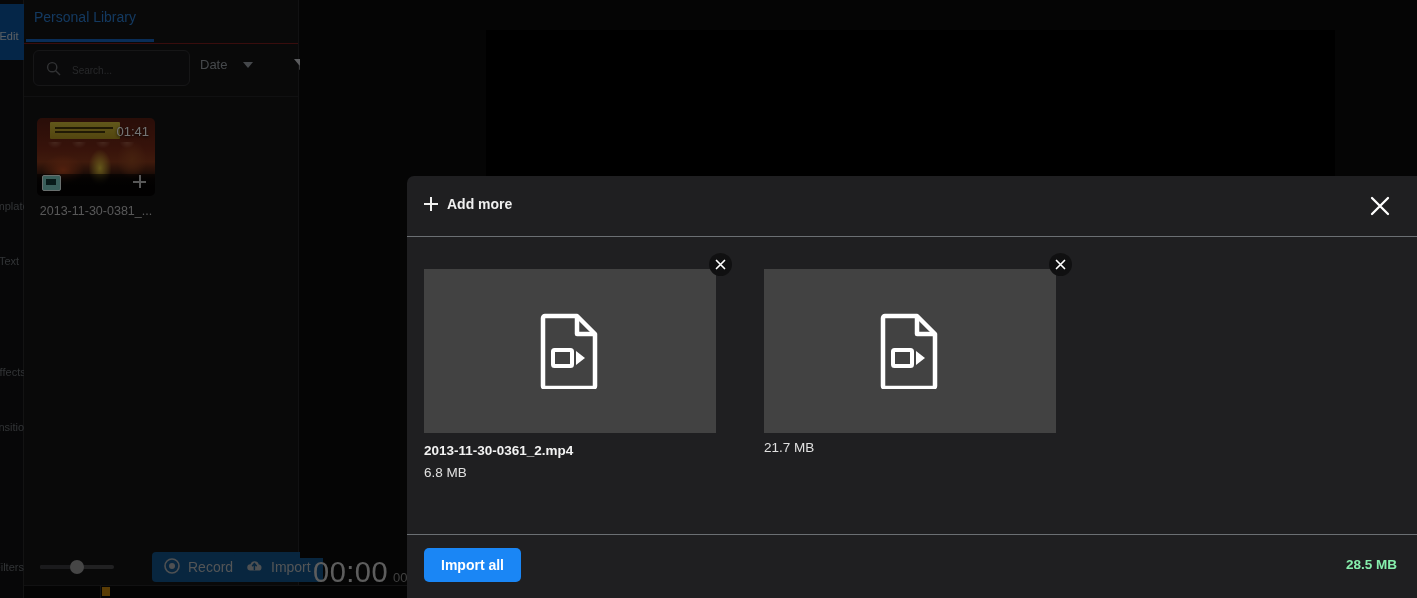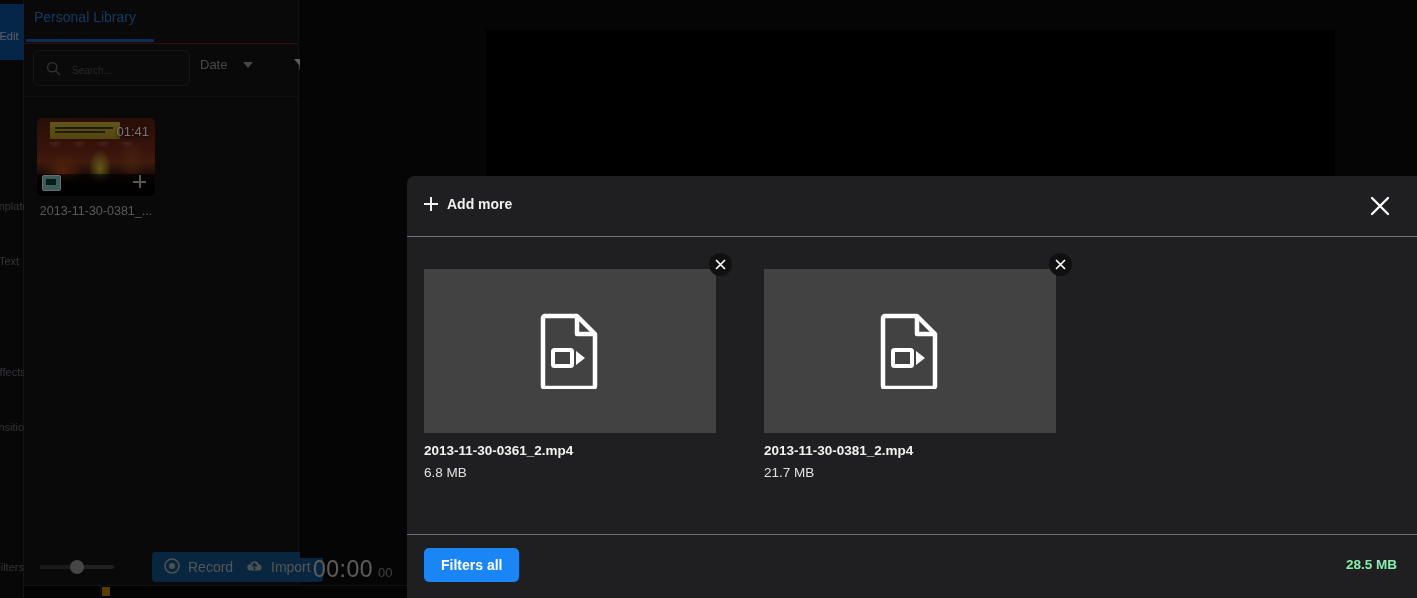--- a/index.html
+++ b/index.html
@@ -299,21 +299,21 @@
   }
   .transport {
     position: absolute;
     left: 300px; bottom: 14px;
     height: 28px;
     display: flex;
     align-items: baseline;
     gap: 5px;
     padding-left: 13px;
   }
-  .tc-main { font-size: 23px; color: #cfcfcf; letter-spacing: .5px; }
+  .tc-main { font-size: 29px; color: #cfcfcf; letter-spacing: .5px; }
   .tc-frames { font-size: 13px; color: #8e8e8e; }
   .tc-sep { font-size: 22px; color: #cfcfcf; padding-left: 10px; }
 
   
   .timeline {
     position: absolute;
     left: 24px; right: 0; bottom: 0;
     height: 12px;
     background: #0a0a0b;
     border-top: 1px solid #262628;
@@ -599,23 +599,22 @@
           <path d="M37 3 v18 h18" fill="none" stroke="#ffffff" stroke-width="4.5" stroke-linejoin="round"></path>
           <rect x="13" y="37" width="19" height="16" rx="1.5" fill="none" stroke="#ffffff" stroke-width="4"></rect>
           <path d="M36 38 v14 l9 -7 z" fill="#ffffff"></path>
         </svg>
         <div class="file-remove">
           <svg width="11" height="11" viewBox="0 0 11 11">
             <path d="M1.5 1.5 L9.5 9.5 M9.5 1.5 L1.5 9.5" stroke="#ffffff" stroke-width="1.7" stroke-linecap="round"></path>
           </svg>
         </div>
       </div>
-      <div class="file-name">2013-11-30-0381_2.mp4</div>
       <div class="file-size">21.7 MB</div>
     </div>
 
   </div>
 
   <div class="modal-footer">
-    <button class="import-all">Filters all</button>
+    <button class="import-all">Import all</button>
     <div class="total-size">28.5 MB</div>
   </div>
 </div>
 
 </body></html>

